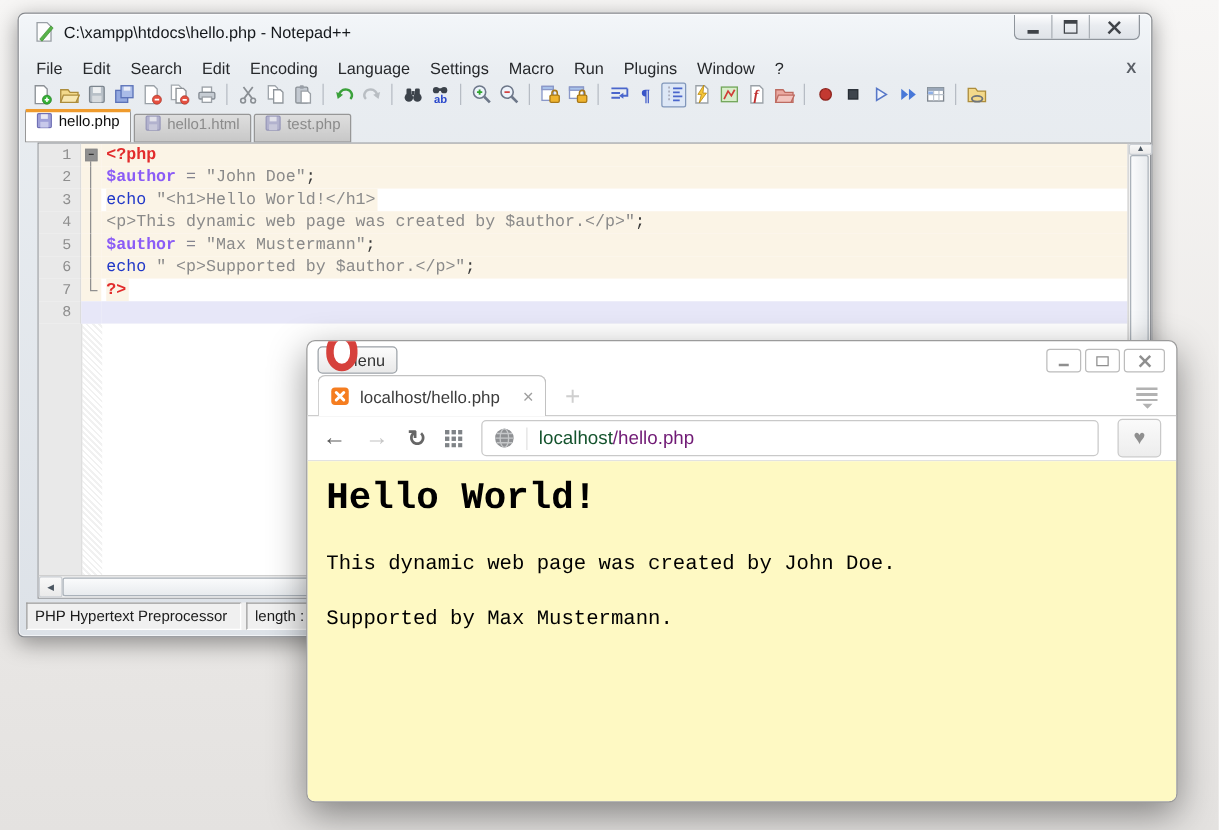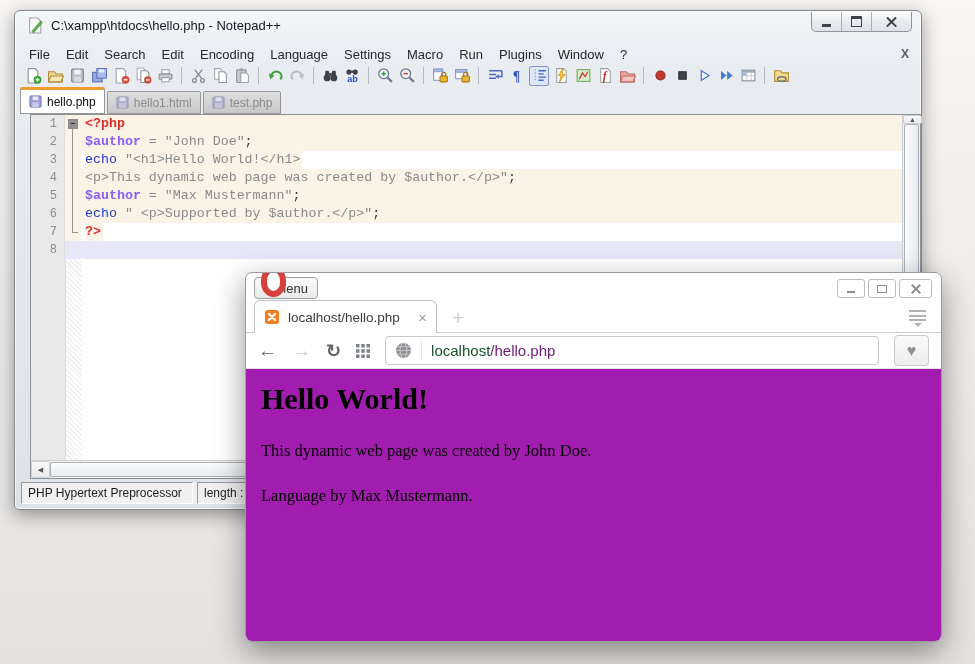--- a/index.html
+++ b/index.html
@@ -31,21 +31,21 @@
   .mi{padding:1px 8px;data:;cursor:default}
   .menu-x{margin-left:auto;margin-right:6px;color:#5a5f66;font-weight:bold;font-size:12px}
 
   .npp-tools{position:absolute;left:8px;right:6px;top:53px;height:23px;display:flex;align-items:center;gap:2px}
   .tico{width:20px;height:20px;display:flex;align-items:center;justify-content:center;border-radius:2px}
   .tico.pressed{background:#dde7f6;border:1px solid #8096ba;width:18px;height:18px}
   .ti{width:17px;height:17px}
   .tsep{width:1px;height:17px;background:#b6bcc4;margin:0 4px}
 
   .npp-tabs{position:absolute;left:5px;right:6px;top:77px;height:26px;display:flex;align-items:flex-end}
-  .tab{display:inline-flex;align-items:center;gap:5px;font-size:12px;border:1px solid #979797;
+  .tab{display:inline-flex;align-items:flex-start;gap:5px;font-size:12px;border:1px solid #979797;
        padding:0 8px;height:21px;background:linear-gradient(#dedede,#c8c8c8);color:#8b8b8b;
        border-radius:2px 2px 0 0;margin-right:2px;position:relative}
   .tab.active{height:23px;background:#fff;color:#0c0c0c;border-top:3px solid #ef9b2d;z-index:2}
   .tab .flop{opacity:.8}
   .tab.active .flop{opacity:1}
 
   .ed{position:absolute;left:15px;top:103px;width:889px;height:363px;border:1px solid #8e9196;
       background:#fff;display:flex}
   .ed-main{flex:1;display:flex;flex-direction:column;min-width:0}
   .row{display:flex;height:18px;line-height:18px;font-family:"Liberation Mono","DejaVu Sans Mono",monospace;
@@ -128,22 +128,22 @@
   .nav{font-size:19px;line-height:1;font-weight:bold}
   .n-back{color:#5d5d5d}.n-fwd{color:#c6c6c6}.n-re{color:#666;font-size:18px}
   .url{flex:1;height:29px;border:1px solid #c9c9c9;border-radius:4px;display:flex;align-items:center;
        gap:9px;padding:0 9px;font-size:15px;box-sizing:border-box;background:#fff}
   .url .div{width:1px;height:18px;background:#e2e2e2}
   .u-host{color:#14532d}.u-path{color:#701a75}
   .heart{width:33px;height:29px;border:1px solid #c9c9c9;border-radius:4px;
          background:linear-gradient(#fafafa,#ededed);display:flex;align-items:center;justify-content:center;
          color:#8f8f8f;font-size:16px}
 
-  .op-page{position:absolute;left:0;right:0;top:96px;bottom:0;background:#a21caf;padding:0 15px;
-           font-family:Liberation Serif, serif;color:#000}
+  .op-page{position:absolute;left:0;right:0;top:96px;bottom:0;background:#fef9c3;padding:0 15px;
+           font-family:Liberation Mono, monospace;color:#000}
   .op-page h1{font-size:30px;font-weight:bold;margin:13px 0 0}
   .op-page p{font-size:16.5px;margin:25px 0 0}
 </style>
 </head>
 <body>
 
 <div id="npp">
 
   <div class="npp-title">
     <svg class="ti" width="16" height="16" viewBox="0 0 16 16">
@@ -547,15 +547,15 @@
         </svg>
       <span class="div"></span>
       <span><span class="u-host">localhost</span><span class="u-path">/hello.php</span></span>
     </span>
     <span class="heart">♥</span>
   </div>
 
   <div class="op-page">
     <h1>Hello World!</h1>
     <p>This dynamic web page was created by John Doe.</p>
-    <p>Language by Max Mustermann.</p>
+    <p>Supported by Max Mustermann.</p>
   </div>
 </div>
 
 </body></html>

